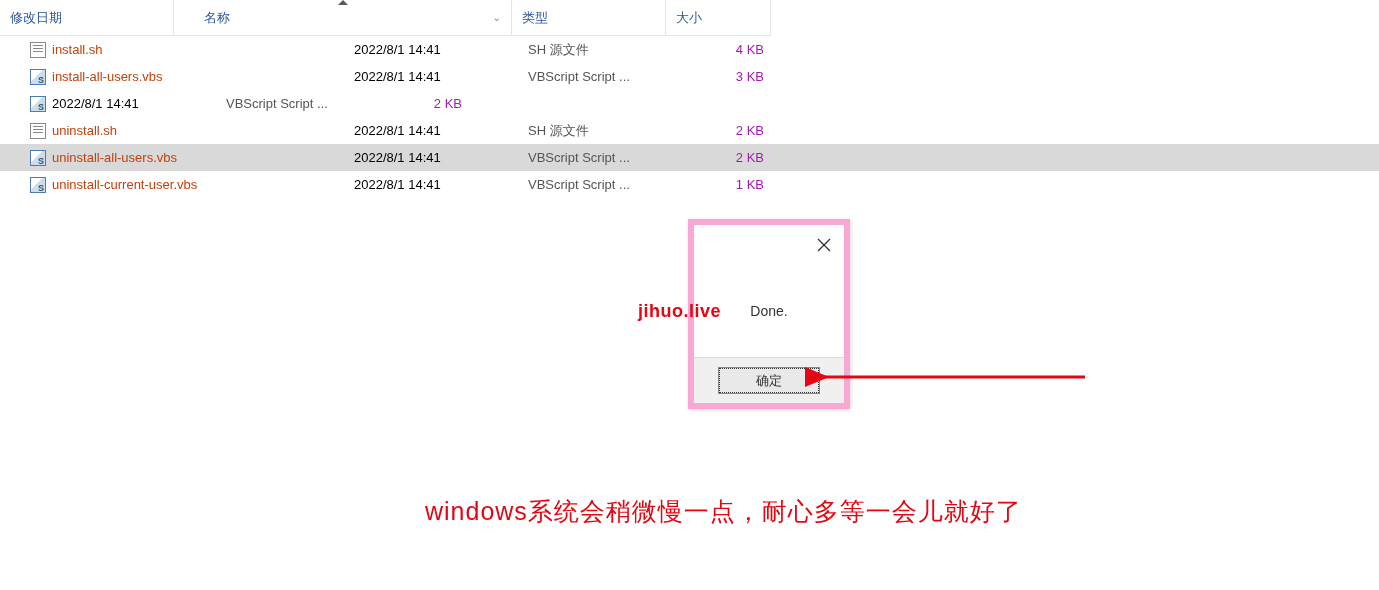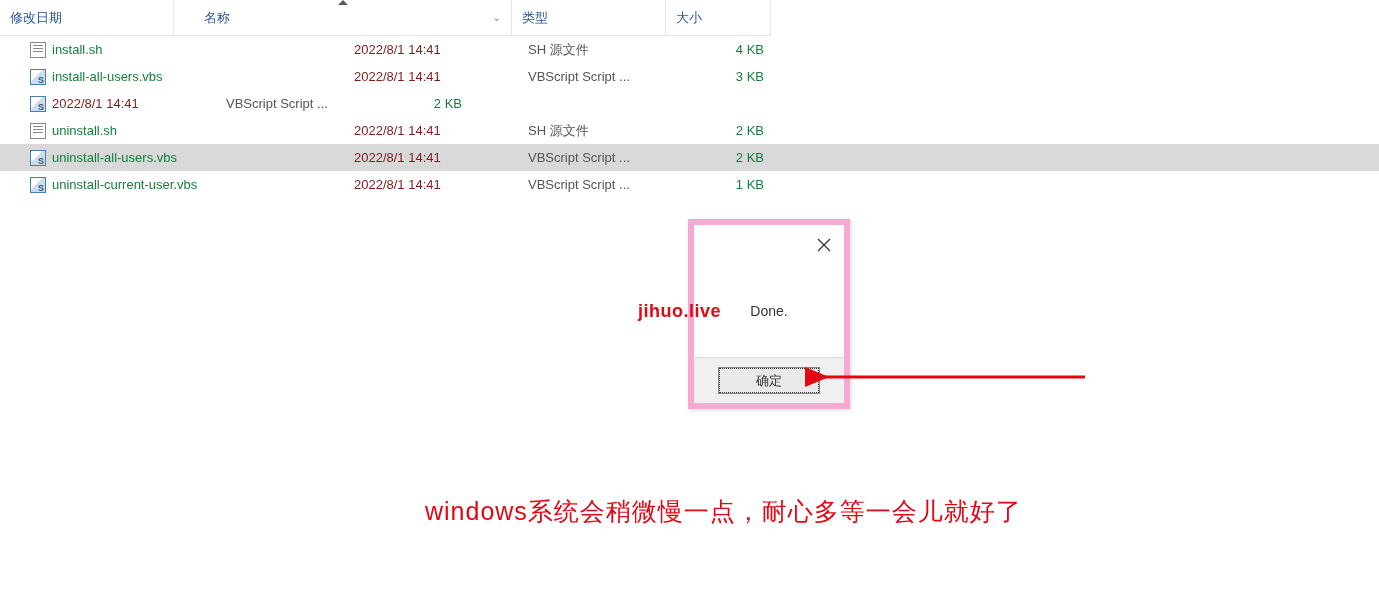--- a/index.html
+++ b/index.html
@@ -93,24 +93,24 @@
     }
     .icon-vbs::after {
       content: "S";
       font-size: 9px;
       font-weight: bold;
       color: #356;
       position: absolute;
       bottom: -1px;
       right: 1px;
     }
-    .fname { width: 302px; color: #15803d; }
-    .fdate { width: 174px; color: #7f1d1d; }
+    .fname { width: 302px; color: #c2410c; }
+    .fdate { width: 174px; color: #000000; }
     .ftype { width: 154px; color: #555; }
-    .fsize { width: 100px; text-align: right; color: #15803d; padding-right: 18px; }
+    .fsize { width: 100px; text-align: right; color: #a21caf; padding-right: 18px; }
 
     .dialog {
       position: absolute;
       top: 219px;
       left: 688px;
       width: 162px;
       height: 190px;
       background: #fff;
       border: 6px solid #f9a8d4;
       box-shadow: 1px 1px 4px rgba(0,0,0,0.15);

